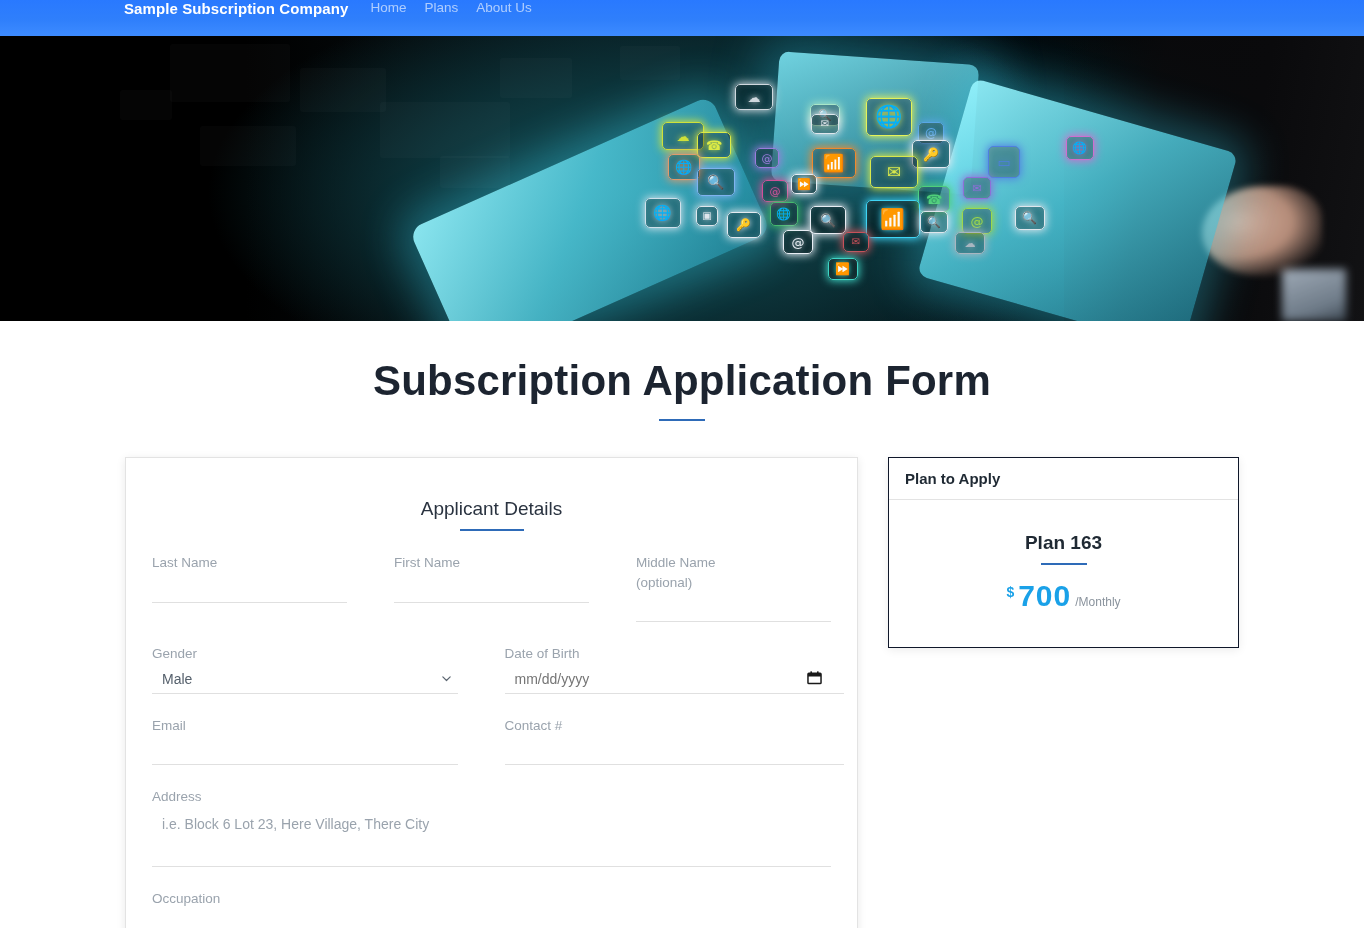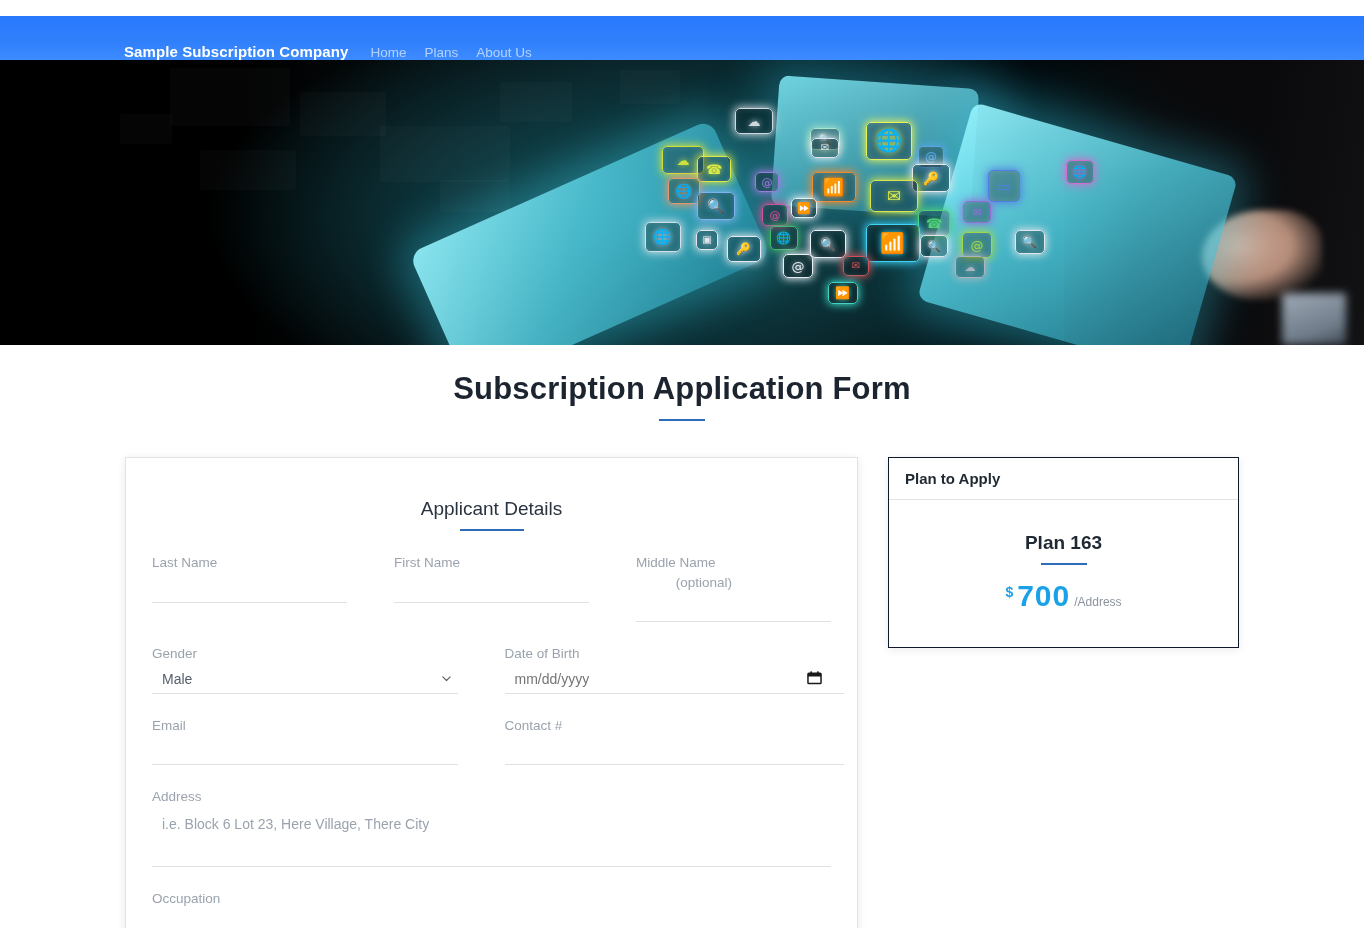--- a/index.html
+++ b/index.html
@@ -7,27 +7,26 @@
     margin: 0; padding: 0;
     width: 1364px; height: 928px;
     background: #ffffff;
     font-family: "Liberation Sans", sans-serif;
     overflow: hidden;
   }
 
   
   .navbar {
     position: relative;
-    height: 44px;
+    height: 36px;
     background: linear-gradient(180deg, #2979ff 0%, #2f7ffb 55%, #3d8bff 100%);
     display: flex;
-    align-items: flex-end;
+    align-items: flex-start;
     padding-left: 124px;
     z-index: 5;
-    margin-top: 16px;
   }
   .brand {
     color: #ffffff;
     font-size: 15px;
     font-weight: bold;
     letter-spacing: .1px;
     white-space: nowrap;
   }
   .nav-links {
     display: flex;
@@ -121,25 +120,25 @@
 
   
   .page {
     position: relative;
     width: 1364px;
     background: #ffffff;
     padding-top: 22px;
   }
   .page-title {
     text-align: center;
-    font-size: 31px;
+    font-size: 42px;
     font-weight: bold;
     color: #1c2430;
     letter-spacing: .2px;
-    margin: 4px;
+    margin: 14px;
   }
   .title-underline {
     width: 46px; height: 2px;
     background: #2e6bb8;
     margin: 12px auto 0;
   }
 
   .content {
     display: flex;
     align-items: flex-start;
@@ -177,21 +176,21 @@
 
   .flabel {
     display: block;
     font-size: 13.5px;
     color: #9aa3ad;
     line-height: 1.45;
     margin-bottom: 2px;
   }
   .flabel .opt {
     display: block;
-    text-align: right;
+    text-align: left;
     width: 96px;
   }
   .finput {
     display: block;
     width: 100%;
     border: none;
     border-bottom: 1px solid #e0e0e0;
     background: transparent;
     outline: none;
     font-family: "Liberation Sans", sans-serif;
@@ -468,19 +467,19 @@
     </div>
 
     <div class="plan-card">
       <div class="plan-head">Plan to Apply</div>
       <div class="plan-body">
         <div class="plan-name">Plan 163</div>
         <div class="plan-underline"></div>
         <div class="plan-price-row">
           <span class="price-cur">$</span>
           <span class="price-amt">700</span>
-          <span class="price-per">/Address</span>
+          <span class="price-per">/Monthly</span>
         </div>
       </div>
     </div>
 
   </div>
 </div>
 
 </body></html>

